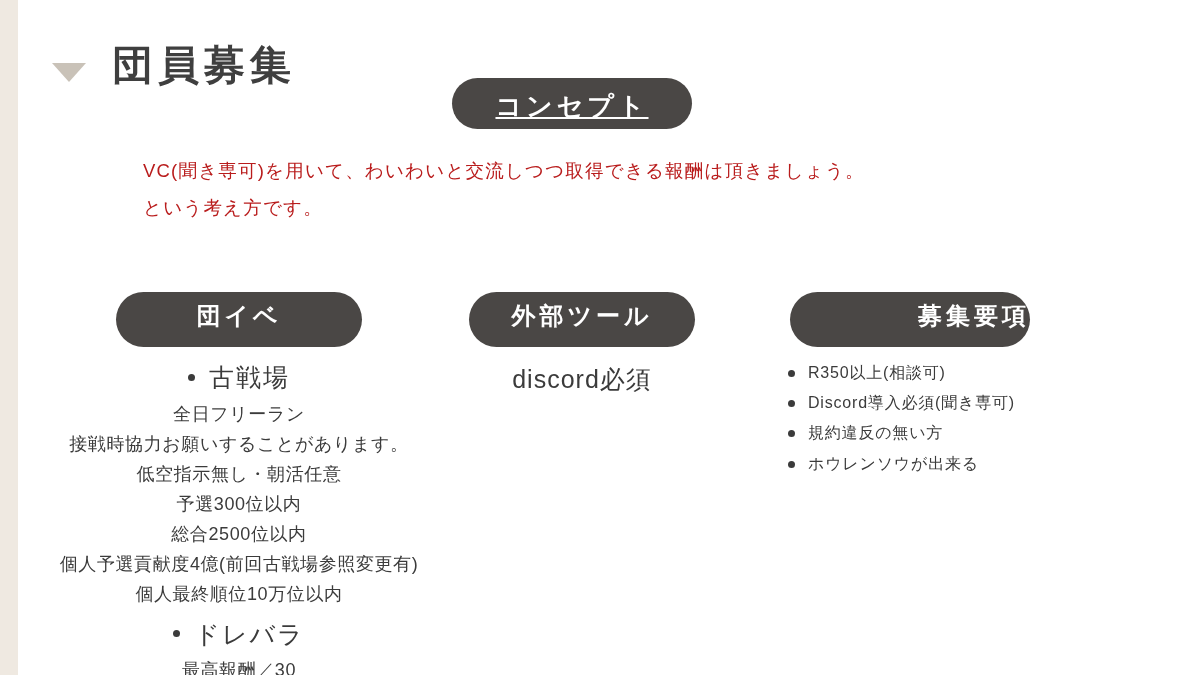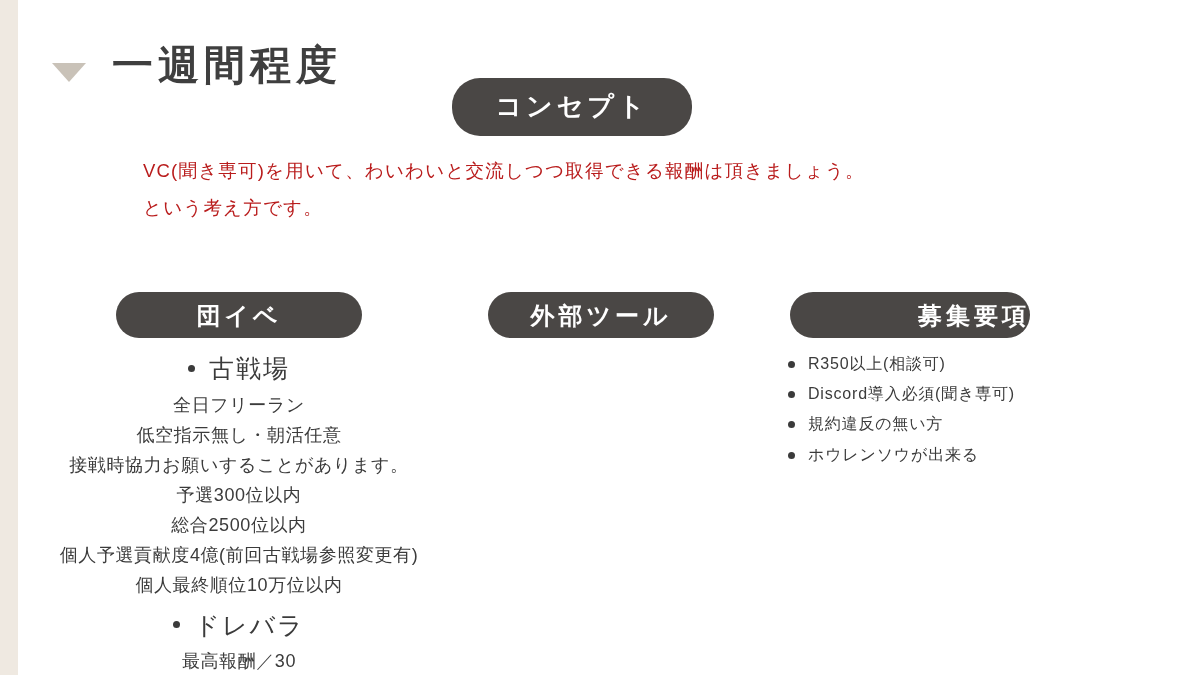--- a/index.html
+++ b/index.html
@@ -59,46 +59,47 @@
     font-weight: bold;
     text-align: center;
     letter-spacing: 4px;
     box-sizing: border-box;
   }
   .pill-concept {
     position: absolute;
     left: 452px;
     top: 78px;
     width: 240px;
-    padding: 11px 0 12px;
+    padding: 11px 0 5px;
     font-size: 26px;
+    text-decoration: underline;
   }
   .pill-sec {
-    padding: 8px 0 6px;
+    padding: 8px 0 15px;
     font-size: 24px;
   }
 
   
   .concept-body {
     position: absolute;
     left: 143px;
     top: 152px;
     font-size: 18.5px;
     line-height: 2.0;
     letter-spacing: 1.2px;
     color: #b91c1c;
   }
 
   
   .col {
     position: absolute;
     top: 292px;
   }
   .col-1 { left: 30px;  width: 418px; text-align: center; }
-  .col-2 { left: 451px; width: 300px; text-align: center; }
+  .col-2 { left: 432px; width: 300px; text-align: center; }
   .col-3 { left: 768px; width: 400px; text-align: left; }
 
   .col-1 .pill-sec { width: 246px; }
   .col-2 .pill-sec { width: 226px; }
   .col-3 .pill-sec { width: 240px; margin-left: 22px; text-align: right; }
 
   .col-body {
     margin-top: 10px;
     font-size: 18px;
     line-height: 1.62;
@@ -149,55 +150,56 @@
     background: #3b3b3b;
   }
 </style>
 </head>
 <body>
 
 <div class="left-band"></div>
 
 <div class="title-row">
   <span class="tri-marker"></span>
-  <span class="slide-title">一週間程度</span>
+  <span class="slide-title">団員募集</span>
 </div>
 
 <div class="pill pill-concept">コンセプト</div>
 
 <div class="concept-body">
   <div>VC(聞き専可)を用いて、わいわいと交流しつつ取得できる報酬は頂きましょう。</div>
   <div>という考え方です。</div>
 </div>
 
 <div class="col col-1">
   <div class="pill pill-sec">団イベ</div>
   <div class="col-body">
     <div class="big-item">
       <span class="bullet-dot"></span>
       <span>古戦場</span>
     </div>
     <div class="plain-line">全日フリーラン</div>
+    <div class="plain-line">接戦時協力お願いすることがあります。</div>
     <div class="plain-line">低空指示無し・朝活任意</div>
-    <div class="plain-line">接戦時協力お願いすることがあります。</div>
     <div class="plain-line">予選300位以内</div>
     <div class="plain-line">総合2500位以内</div>
     <div class="plain-line">個人予選貢献度4億(前回古戦場参照変更有)</div>
     <div class="plain-line">個人最終順位10万位以内</div>
     <div class="big-item">
       <span class="bullet-dot"></span>
       <span>ドレバラ</span>
     </div>
     <div class="plain-line">最高報酬／30</div>
   </div>
 </div>
 
 <div class="col col-2">
   <div class="pill pill-sec">外部ツール</div>
   <div class="col-body">
+    <div class="plain-line">discord必須</div>
   </div>
 </div>
 
 <div class="col col-3">
   <div class="pill pill-sec">募集要項</div>
   <ul class="req-list">
     <li>R350以上(相談可)</li>
     <li>Discord導入必須(聞き専可)</li>
     <li>規約違反の無い方</li>
     <li>ホウレンソウが出来る</li>

